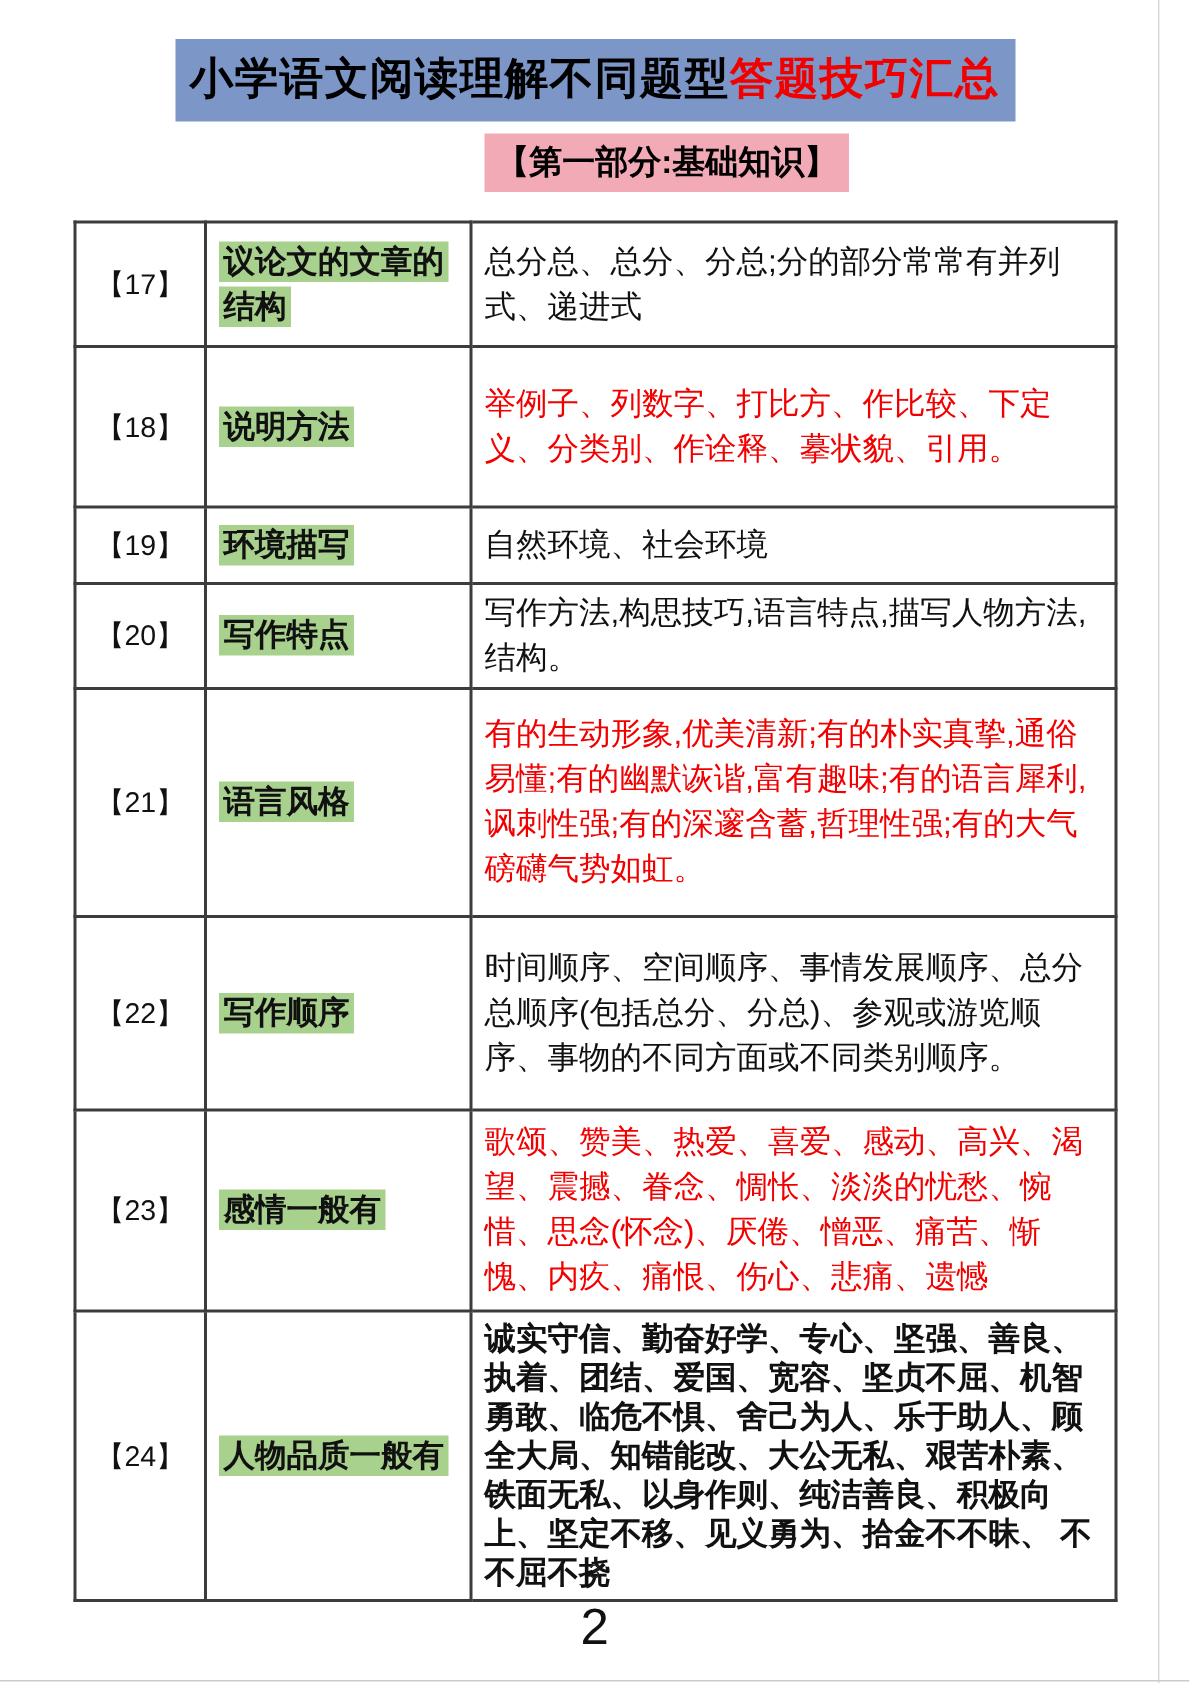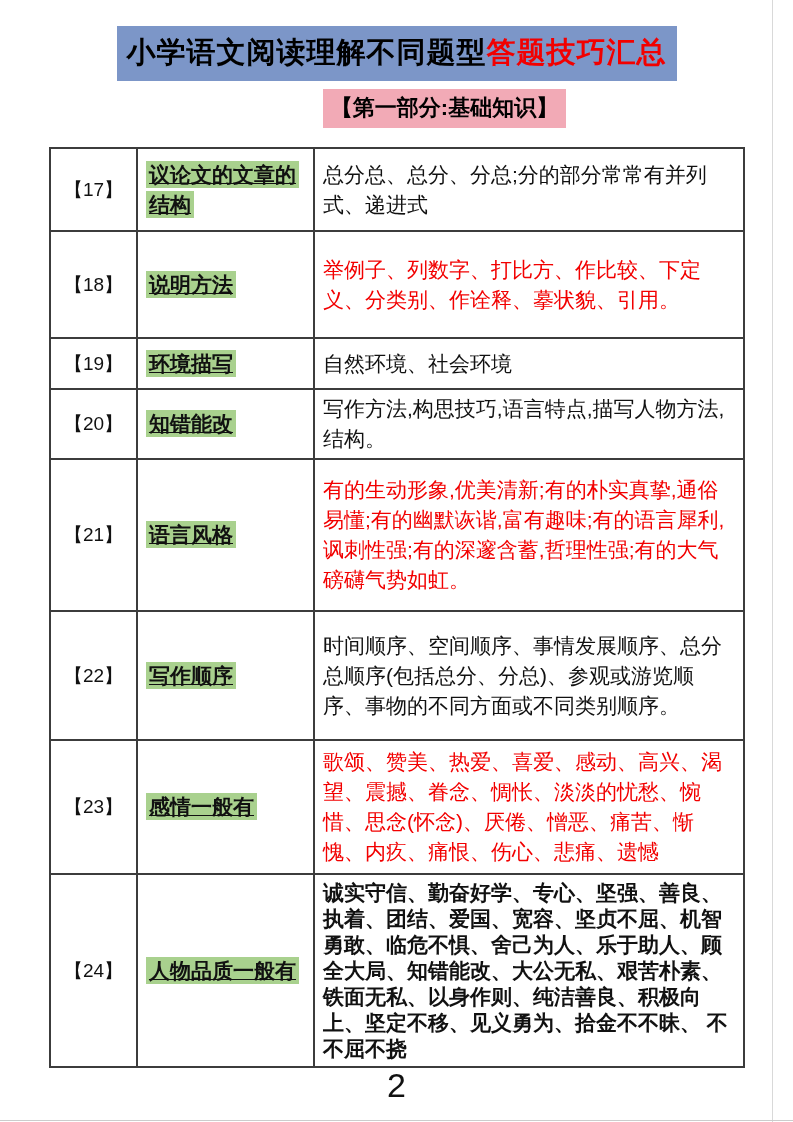--- a/index.html
+++ b/index.html
@@ -27,21 +27,21 @@
 
   table.main{
     position:absolute;left:49px;top:147px;width:694px;
     border-collapse:collapse;table-layout:fixed;
   }
   table.main td{
     border:2px solid #3c3c3c;vertical-align:middle;
     padding:4px 8px;overflow:hidden;
   }
   td.num{text-align:center;font-size:19px;padding:4px 2px;}
-  td.topic{padding-left:9px;text-decoration:underline;}
+  td.topic{padding-left:9px;}
   .hl{
     background:var(--topic-hl,#a9d18e);font-weight:bold;font-size:21px;
     line-height:30px;padding:2px 3px;
     -webkit-box-decoration-break:clone;box-decoration-break:clone;
   }
   td.content{font-size:21px;line-height:30px;padding-left:10px;padding-right:8px;}
   td.content.red{color:var(--red,#f20000);margin-top:40px;}
   tr.r17{height:83px;} tr.r18{height:107px;} tr.r19{height:51px;} tr.r20{height:66px;}
   tr.r21{height:152px;} tr.r22{height:129px;} tr.r23{height:134px;} tr.r24{height:193px;}
   tr.r24 td.content{font-size:21px;line-height:26px;font-weight:bold;}
@@ -82,21 +82,21 @@
       <td class="topic"><span class="hl">说明方法</span></td>
       <td class="content red">举例子、列数字、打比方、作比较、下定义、分类别、作诠释、摹状貌、引用。</td>
     </tr>
     <tr class="r19">
       <td class="num">【19】</td>
       <td class="topic"><span class="hl">环境描写</span></td>
       <td class="content">自然环境、社会环境</td>
     </tr>
     <tr class="r20">
       <td class="num">【20】</td>
-      <td class="topic"><span class="hl">知错能改</span></td>
+      <td class="topic"><span class="hl">写作特点</span></td>
       <td class="content">写作方法,构思技巧,语言特点,描写人物方法,结构。</td>
     </tr>
     <tr class="r21">
       <td class="num">【21】</td>
       <td class="topic"><span class="hl">语言风格</span></td>
       <td class="content red">有的生动形象,优美清新;有的朴实真挚,通俗易懂;有的幽默诙谐,富有趣味;有的语言犀利,讽刺性强;有的深邃含蓄,哲理性强;有的大气磅礴气势如虹。</td>
     </tr>
     <tr class="r22">
       <td class="num">【22】</td>
       <td class="topic"><span class="hl">写作顺序</span></td>

